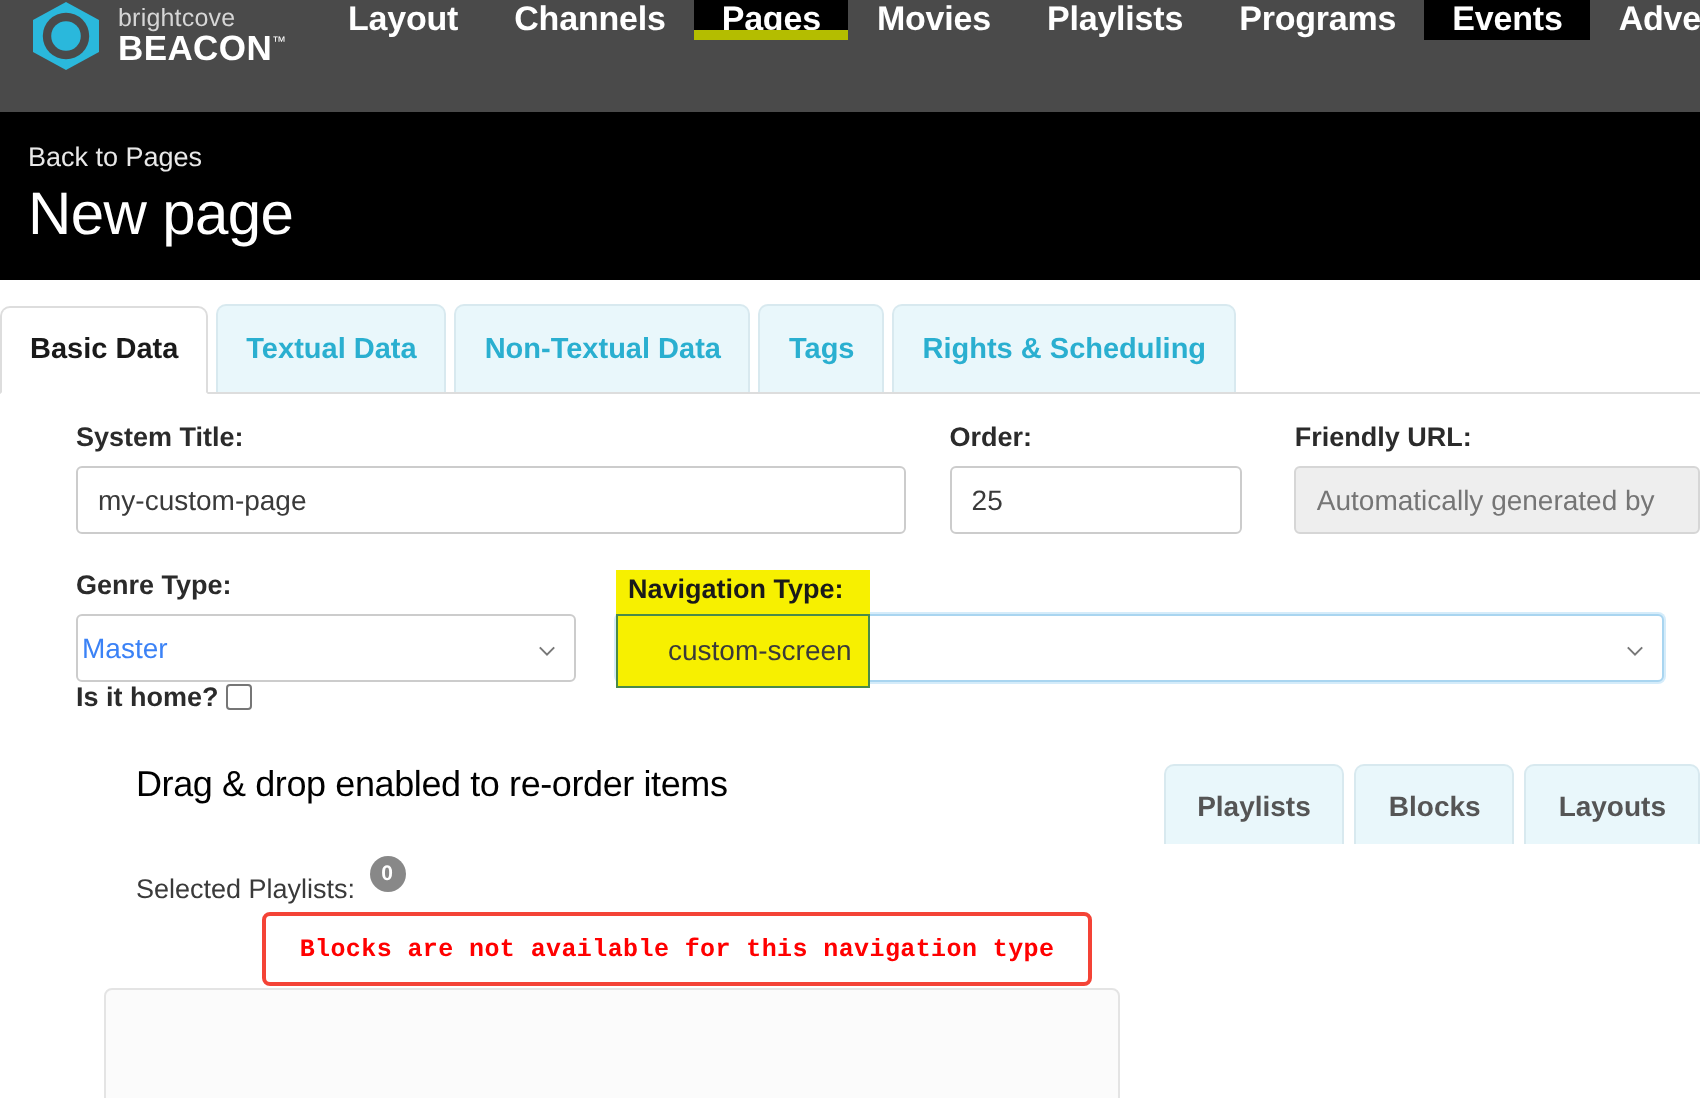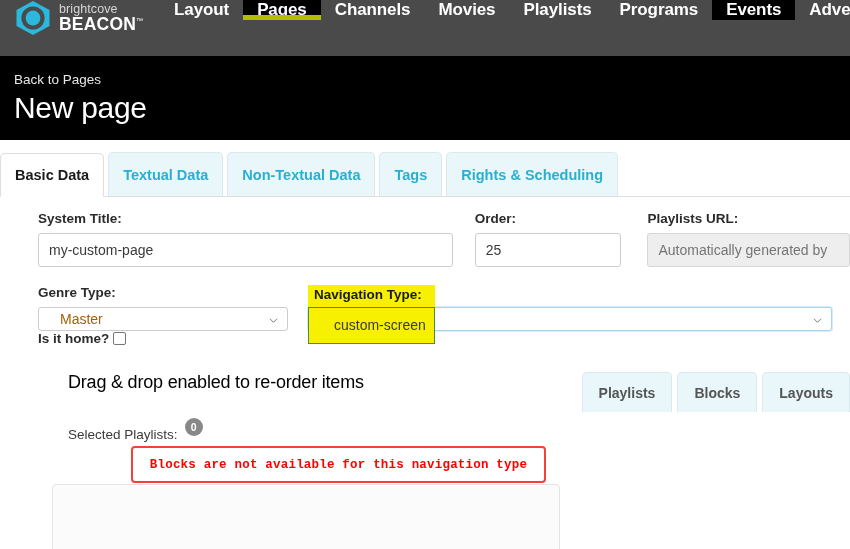--- a/index.html
+++ b/index.html
@@ -150,27 +150,27 @@
     font-family: "Liberation Sans", sans-serif;
     width: 100%;
     outline: none;
   }
   .finput.disabled {
     background: #eeeeee;
     color: #777777;
     border-color: #d6d6d6;
   }
   .fselect {
-    height: 24px;
+    height: 34px;
     border: 1px solid #cccccc;
     border-radius: 3px;
     background: #ffffff;
     font-size: 14px;
-    color: #a16207;
-    padding: 0 24px 0 21px;
+    color: #3b82f6;
+    padding: 0 24px 0 2px;
     width: 100%;
     position: relative;
     display: flex;
     align-items: center;
     cursor: pointer;
   }
   .fselect.focused {
     border: 1px solid #a9d5f0;
     box-shadow: 0 0 0 1px #d5ecfa;
   }
@@ -343,25 +343,25 @@
     </svg>
     <div id="brand-words">
       <span class="bc-top">brightcove</span>
       <span class="bc-bot"><span>BEACON</span><sup>™</sup></span>
     </div>
   </div>
 
   <div class="navtab">
     <span>Layout</span>
   </div>
+  <div class="navtab">
+    <span>Channels</span>
+  </div>
   <div class="navtab active">
     <span>Pages</span>
-  </div>
-  <div class="navtab">
-    <span>Channels</span>
   </div>
   <div class="navtab">
     <span>Movies</span>
   </div>
   <div class="navtab">
     <span>Playlists</span>
   </div>
   <div class="navtab">
     <span>Programs</span>
   </div>
@@ -401,21 +401,21 @@
   <div class="frow" style="padding-left:38px;">
     <div class="fcol" style="width:430px;">
       <span class="flabel">System Title:</span>
       <input class="finput" type="text" value="my-custom-page" style="">
     </div>
     <div class="fcol" style="width:152px;margin-left:22px;">
       <span class="flabel">Order:</span>
       <input class="finput" type="text" value="25" style="">
     </div>
     <div class="fcol" style="width:210px;margin-left:26px;">
-      <span class="flabel">Playlists URL:</span>
+      <span class="flabel">Friendly URL:</span>
       <input class="finput disabled" type="text" disabled="" placeholder="Automatically generated by" style="">
     </div>
   </div>
 
   <div class="frow" style="padding-left:38px;margin-top:18px;">
     <div class="fcol" style="width:250px;">
       <span class="flabel">Genre Type:</span>
       <div class="fselect">
         <span>Master</span>
         <svg class="caret" viewBox="0 0 10 10">

